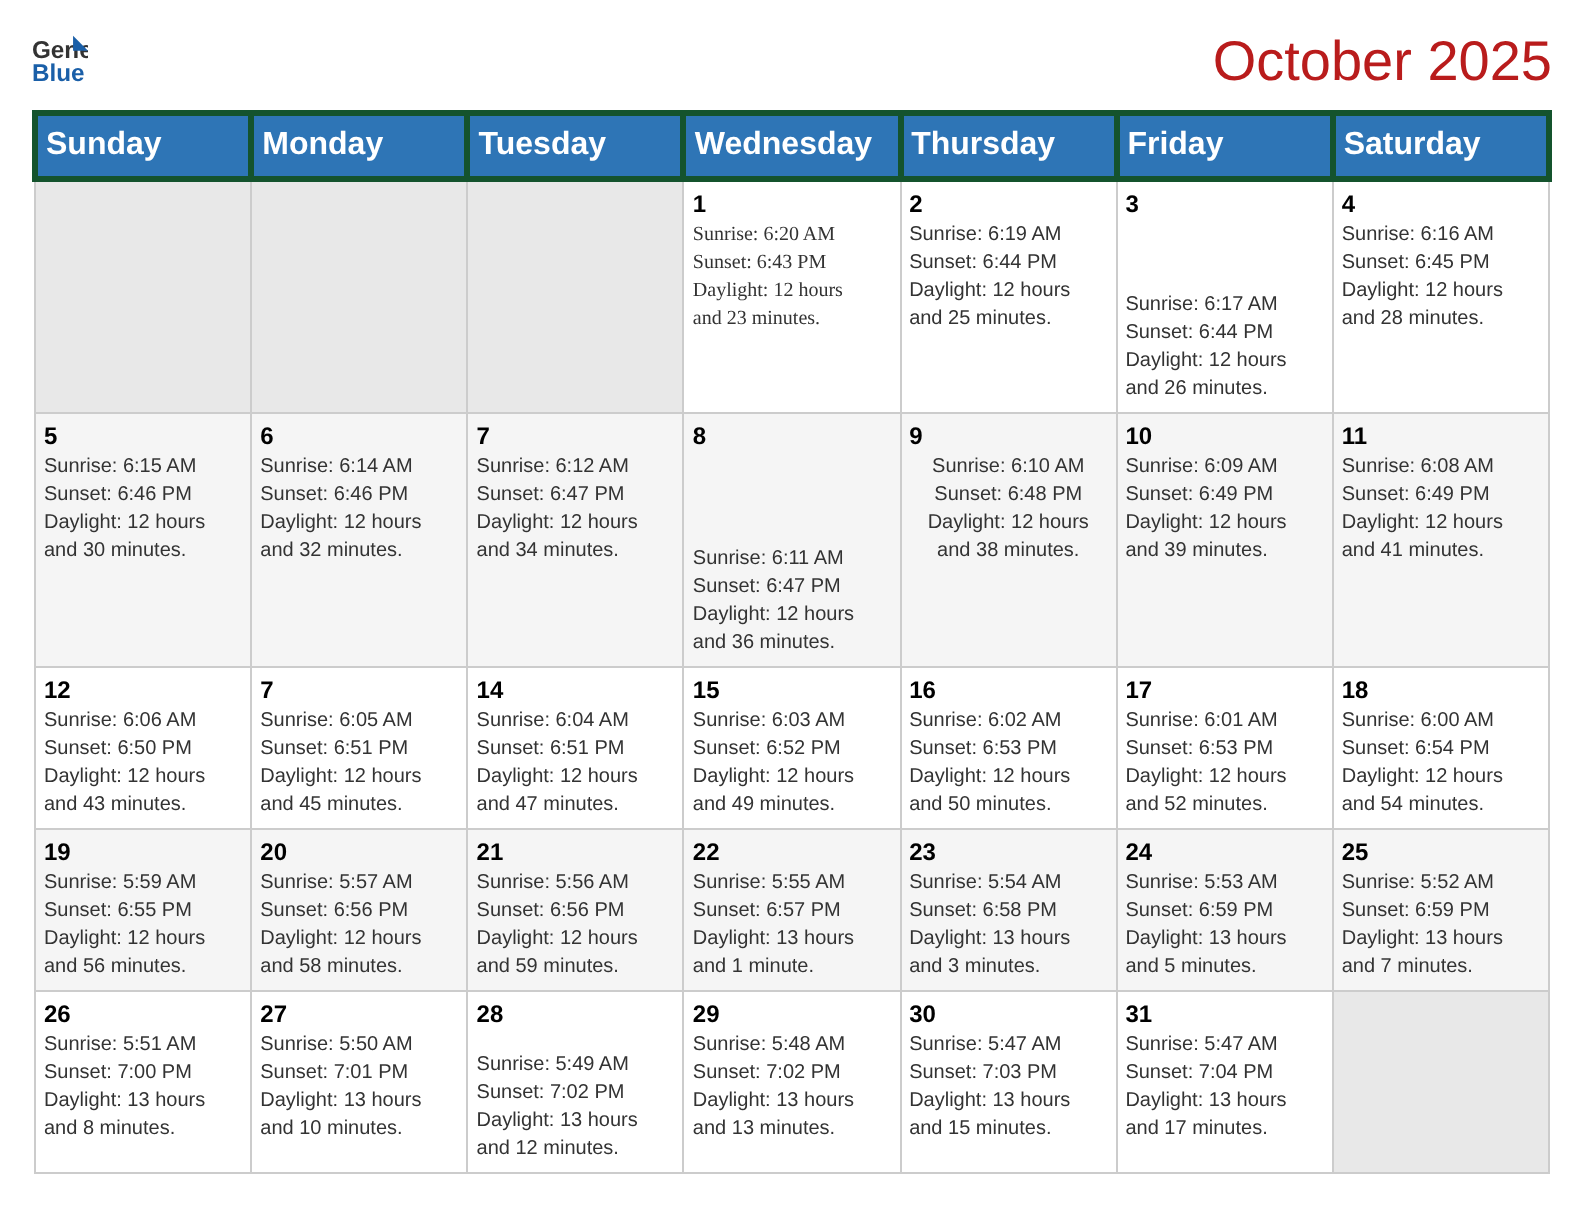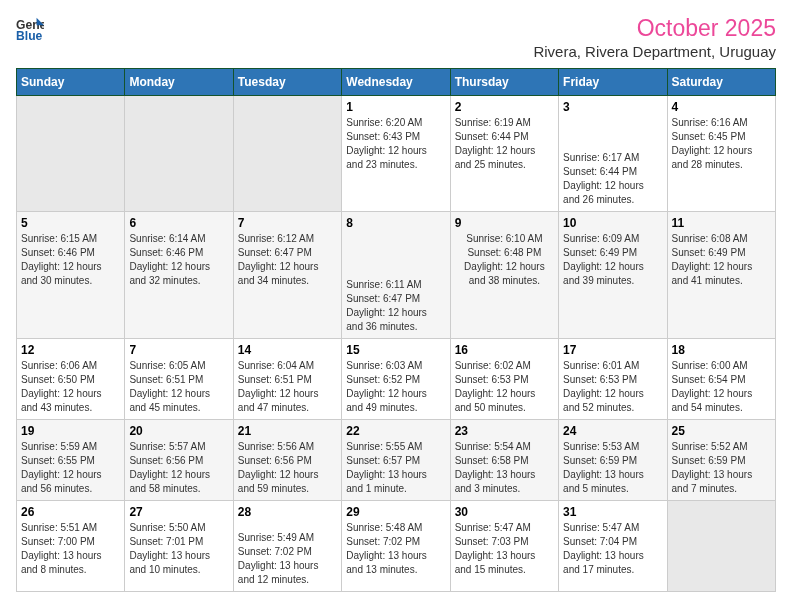--- a/index.html
+++ b/index.html
@@ -22,43 +22,43 @@
       gap: 4px;
     }
     .logo-icon {
       width: 28px;
       height: 28px;
     }
     .title-block {
       text-align: right;
     }
     .month-title {
-      font-size: 23px;
+      font-size: 28px;
       font-weight: normal;
-      color: #ec4899;
+      color: #b91c1c;
       line-height: 1.1;
     }
     .subtitle {
       font-size: 15px;
       color: #333;
       margin-top: 2px;
     }
     table {
       width: 100%;
       border-collapse: collapse;
       font-size: 11px;
     }
     thead th {
       background-color: #2e75b6;
       color: #fff;
       padding: 6px 4px;
       text-align: left;
-      font-size: 12px;
+      font-size: 16px;
       font-weight: bold;
-      border: 1px solid #14532d;
+      border: 3px solid #14532d;
     }
     tbody td {
       border: 1px solid #ccc;
       vertical-align: top;
       padding: 4px 4px;
       width: 107px;
       min-height: 80px;
       background: #fff;
     }
     tbody tr:nth-child(even) td {
@@ -88,21 +88,20 @@
 <div class="header">
   <div class="logo">
     <svg class="logo-icon" viewBox="0 0 30 30">
       <text x="0" y="14" font-size="13" font-weight="bold" fill="#333">General</text>
       <text x="0" y="26" font-size="13" font-weight="bold" fill="#1a5fa8">Blue</text>
       <polygon points="22,2 30,10 22,10" fill="#1a5fa8"></polygon>
     </svg>
   </div>
   <div class="title-block">
     <div class="month-title">October 2025</div>
-    <div class="subtitle">Rivera, Rivera Department, Uruguay</div>
   </div>
 </div>
 
 <table>
   <thead>
     <tr>
       <th>Sunday</th>
       <th>Monday</th>
       <th>Tuesday</th>
       <th>Wednesday</th>
@@ -111,21 +110,21 @@
       <th>Saturday</th>
     </tr>
   </thead>
   <tbody id="calendar-body">
   <tr>
         <td class="empty-cell"></td>
         <td class="empty-cell"></td>
         <td class="empty-cell"></td>
         <td>
           <span class="day-num">1</span>
-          <div class="day-info" style="white-space: pre-line;">Sunrise: 6:20 AM
+          <div class="day-info" style="white-space: pre-line; font-family: Liberation Serif, serif;">Sunrise: 6:20 AM
 Sunset: 6:43 PM
 Daylight: 12 hours
 and 23 minutes.</div>
         </td>
         <td>
           <span class="day-num">2</span>
           <div class="day-info" style="white-space: pre-line;">Sunrise: 6:19 AM
 Sunset: 6:44 PM
 Daylight: 12 hours
 and 25 minutes.</div>

